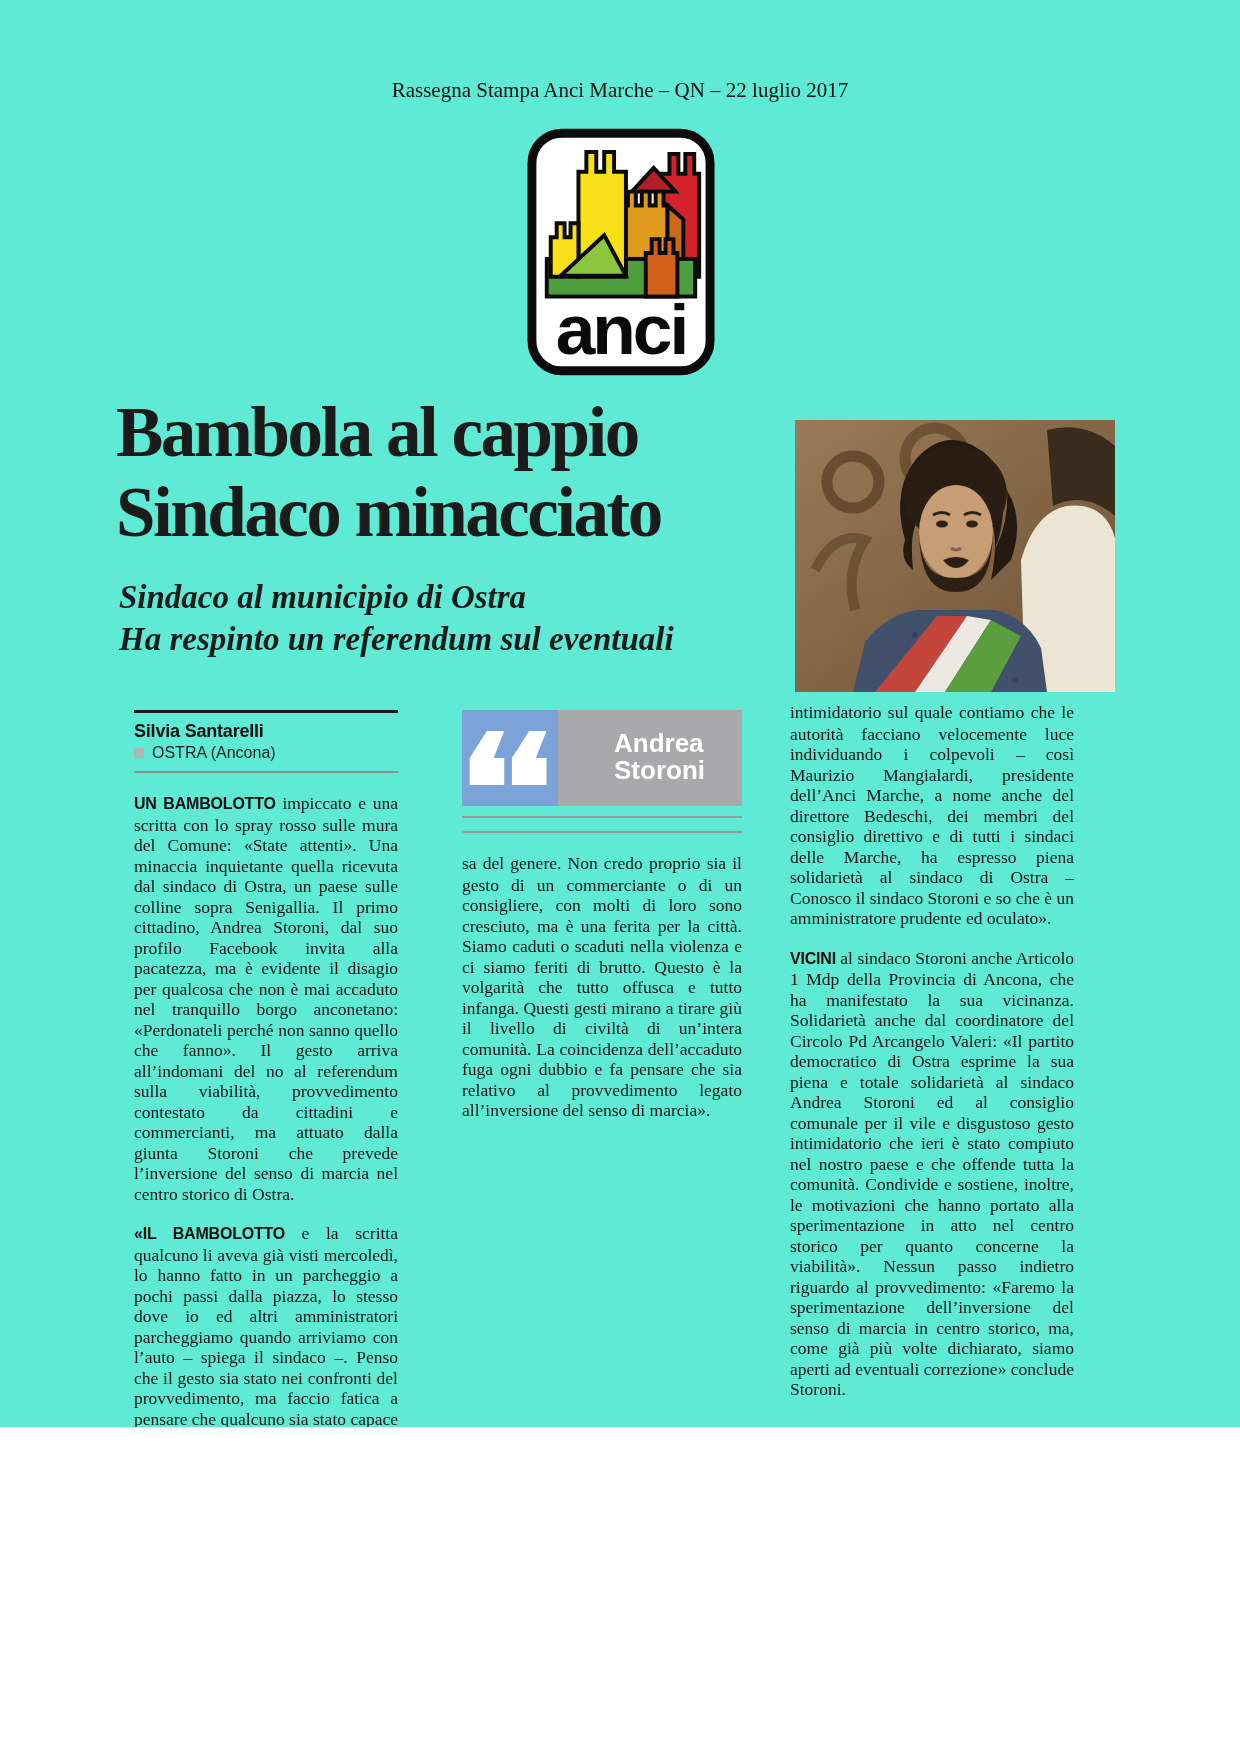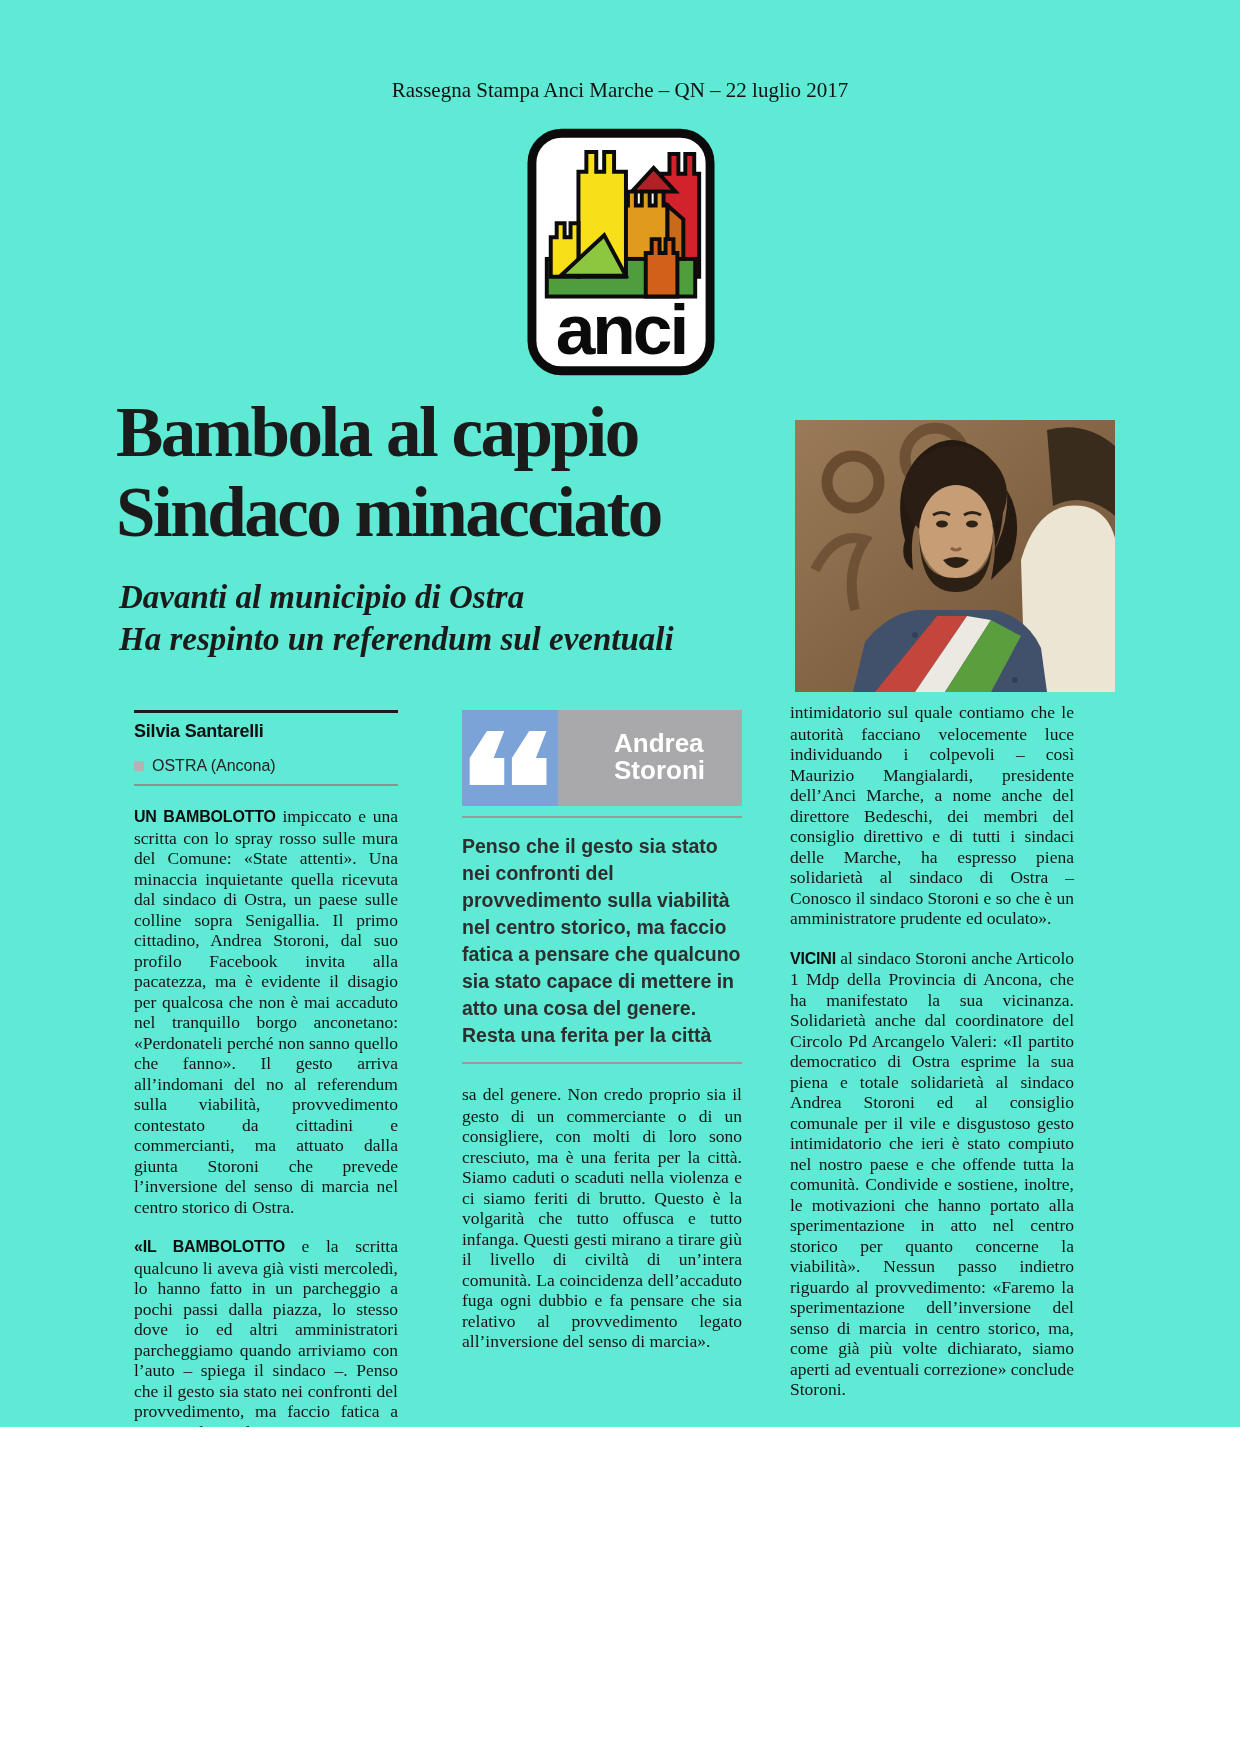--- a/index.html
+++ b/index.html
@@ -19,21 +19,21 @@
   .photo{position:absolute;left:795px;top:420px;width:320px;height:272px;overflow:hidden;background:#7a5c3e;}
 
   .col{position:absolute;top:710px;}
   .col1{left:134px;width:264px;}
   .col2{left:462px;width:280px;}
   .col3{left:790px;top:702px;width:284px;}
 
   .rule-black{height:3px;background:#1c1c1c;}
   .rule-gray{height:2px;background:#8f8f8f;margin-top:9px;}
   .byline-author{font-family:"Liberation Sans",sans-serif;font-weight:700;font-size:18px;line-height:22px;margin-top:7px;letter-spacing:-0.2px;color:#111;}
-  .byline-loc{display:flex;align-items:center;gap:8px;margin-top:15px;
+  .byline-loc{display:flex;align-items:center;gap:8px;margin-top:2px;
               font-family:"Liberation Sans",sans-serif;font-size:16px;color:#222;}
   .loc-square{width:10px;height:10px;background:#b3b3b3;flex:0 0 auto;}
 
   .body-p{font-size:17.5px;line-height:20.5px;text-align:justify;margin:19px 0 0 0;}
   .body-p:first-of-type{margin-top:20px;}
   .lead{font-family:"Liberation Sans",sans-serif;font-weight:700;font-size:16px;letter-spacing:-0.2px;color:#0e0e0e;}
 
   .qrow{display:flex;height:96px;}
   .qblue{width:96px;height:96px;background:#7ba3d7;flex:0 0 auto;}
   .qgray{flex:1;height:96px;background:#a9a9ab;box-sizing:border-box;padding:20px 0 0 56px;
@@ -77,21 +77,21 @@
       <polygon points="34,149 100,149 78,108" fill="#8dc63f" stroke="#0b0b0b" stroke-width="4"></polygon>
       <text x="95" y="228" text-anchor="middle" fill="#0a0a0a" font-family="Liberation Sans, sans-serif" font-weight="bold" font-size="72" letter-spacing="-3">anci</text>
     </svg>
   </div>
 
   <div class="headline">
     <div>Bambola al cappio</div>
     <div>Sindaco minacciato</div>
   </div>
   <div class="subhead">
-    <div>Davanti al municipio di Ostra</div>
+    <div>Sindaco al municipio di Ostra</div>
     <div>Ha respinto un referendum sul eventuali</div>
   </div>
 
   <div class="photo">
     <svg width="320" height="272" viewBox="0 0 320 272">
       <defs>
         <linearGradient id="bgwood" x1="0" y1="0" x2="1" y2="1">
           <stop offset="0" stop-color="#9a7a57"></stop>
             <stop offset="1" stop-color="#6e5236"></stop>
         </linearGradient>
@@ -149,21 +149,20 @@
     <div class="qrow">
       <div class="qblue">
         <svg width="96" height="96" viewBox="0 0 100 100">
           <path d="M8,50 L26,22 H44 L33,50 H44 V78 H8 Z" fill="#ffffff"></path>
           <path d="M52,50 L70,22 H88 L77,50 H88 V78 H52 Z" fill="#ffffff"></path>
         </svg>
       </div>
       <div class="qgray">Andrea Storoni</div>
     </div>
     <div class="qrule"></div>
-    <div class="qtext">Penso che il gesto sia stato nei confronti del provvedimento sulla viabilità nel centro storico, ma faccio fatica a pensare che qualcuno sia stato capace di mettere in atto una cosa del genere. Resta una ferita per la città</div>
     <div class="qrule2"></div>
     <p class="body-p"><b class="lead"></b><span>sa del genere. Non credo proprio sia il gesto di un commerciante o di un consigliere, con molti di loro sono cresciuto, ma è una ferita per la città. Siamo caduti o scaduti nella violenza e ci siamo feriti di brutto. Questo è la volgarità che tutto offusca e tutto infanga. Questi gesti mirano a tirare giù il livello di civiltà di un’intera comunità. La coincidenza dell’accaduto fuga ogni dubbio e fa pensare che sia relativo al provvedimento legato all’inversione del senso di marcia».</span></p>
   </div>
 
   <div class="col col3">
     <p class="body-p"><b class="lead"></b><span>intimidatorio sul quale contiamo che le autorità facciano velocemente luce individuando i colpevoli – così Maurizio Mangialardi, presidente dell’Anci Marche, a nome anche del direttore Bedeschi, dei membri del consiglio direttivo e di tutti i sindaci delle Marche, ha espresso piena solidarietà al sindaco di Ostra – Conosco il sindaco Storoni e so che è un amministratore prudente ed oculato».</span></p>
     <p class="body-p"><b class="lead">VICINI </b><span>al sindaco Storoni anche Articolo 1 Mdp della Provincia di Ancona, che ha manifestato la sua vicinanza. Solidarietà anche dal coordinatore del Circolo Pd Arcangelo Valeri: «Il partito democratico di Ostra esprime la sua piena e totale solidarietà al sindaco Andrea Storoni ed al consiglio comunale per il vile e disgustoso gesto intimidatorio che ieri è stato compiuto nel nostro paese e che offende tutta la comunità. Condivide e sostiene, inoltre, le motivazioni che hanno portato alla sperimentazione in atto nel centro storico per quanto concerne la viabilità». Nessun passo indietro riguardo al provvedimento: «Faremo la sperimentazione dell’inversione del senso di marcia in centro storico, ma, come già più volte dichiarato, siamo aperti ad eventuali correzione» conclude Storoni.</span></p>
   </div>
 
   <div class="footer-credit">A cura di Fabio Lo Savio – www.fabiolosavio.it – fabio@fabiolosavio.it – cell.3886524159</div>

